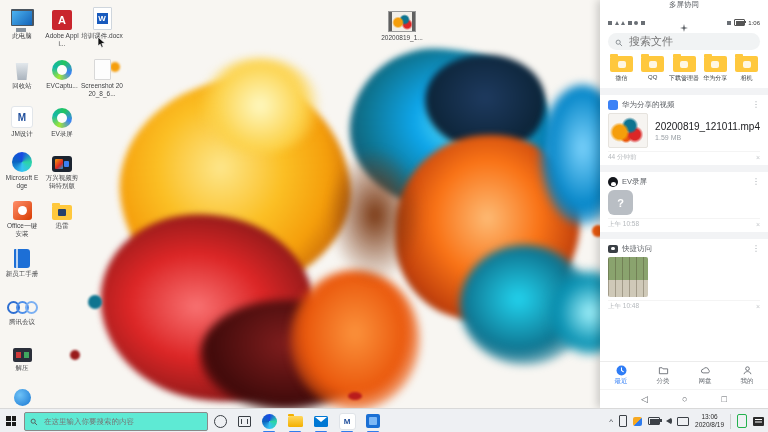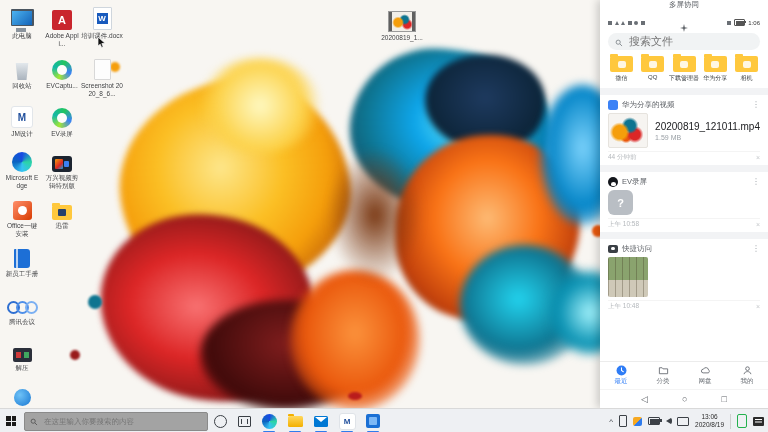--- a/index.html
+++ b/index.html
@@ -99,21 +99,21 @@
     radial-gradient(circle at 70% 65%,#dc2626 0 16%,transparent 26%),#f2efe9;}
 
   .cursor{position:absolute;left:98px;top:34px;z-index:5;}
 
   
   .taskbar{position:absolute;left:0;top:408px;width:768px;height:24px;background:#eef0f3;
     border-top:1px solid #d9d9d9;display:flex;align-items:center;z-index:20;}
   .start{width:22px;height:24px;display:flex;align-items:center;justify-content:center;}
   .winlogo{width:10px;height:10px;display:grid;grid-template-columns:1fr 1fr;gap:1px;}
   .winlogo i{background:#1b1b1b;}
-  .tb-search{width:172px;height:17px;background:#a3a3a3;border:1px solid #8a8a8a;border-radius:2px;
+  .tb-search{width:172px;height:17px;background:#5eead4;border:1px solid #8a8a8a;border-radius:2px;
     display:flex;align-items:center;gap:4px;padding:0 5px;margin-left:2px;}
   .tb-search input{border:none;outline:none;flex:1;font-size:7.5px;color:#444;background:transparent;
     font-family:"Liberation Sans",sans-serif;}
   .tb-btn{width:24px;height:24px;display:flex;align-items:center;justify-content:center;position:relative;}
   .cortana{width:11px;height:11px;border:1.6px solid #3a3f45;border-radius:50%;}
   .taskview{width:11px;height:9px;border:1.2px solid #3a3f45;border-radius:1px;position:relative;}
   .taskview:before{content:"";position:absolute;left:2px;right:2px;top:2px;bottom:2px;border-left:1.2px solid #3a3f45;border-right:1.2px solid #3a3f45;}
   .app{width:26px;height:24px;display:flex;align-items:center;justify-content:center;position:relative;}
   .app .under{position:absolute;bottom:0;left:7px;width:12px;height:2px;background:#2f7ced;border-radius:1px;}
   .a-edge{width:15px;height:15px;border-radius:50%;background:conic-gradient(from 180deg,#35c3f3,#0b64c0,#174ae4,#2bd4a4,#35c3f3);}

